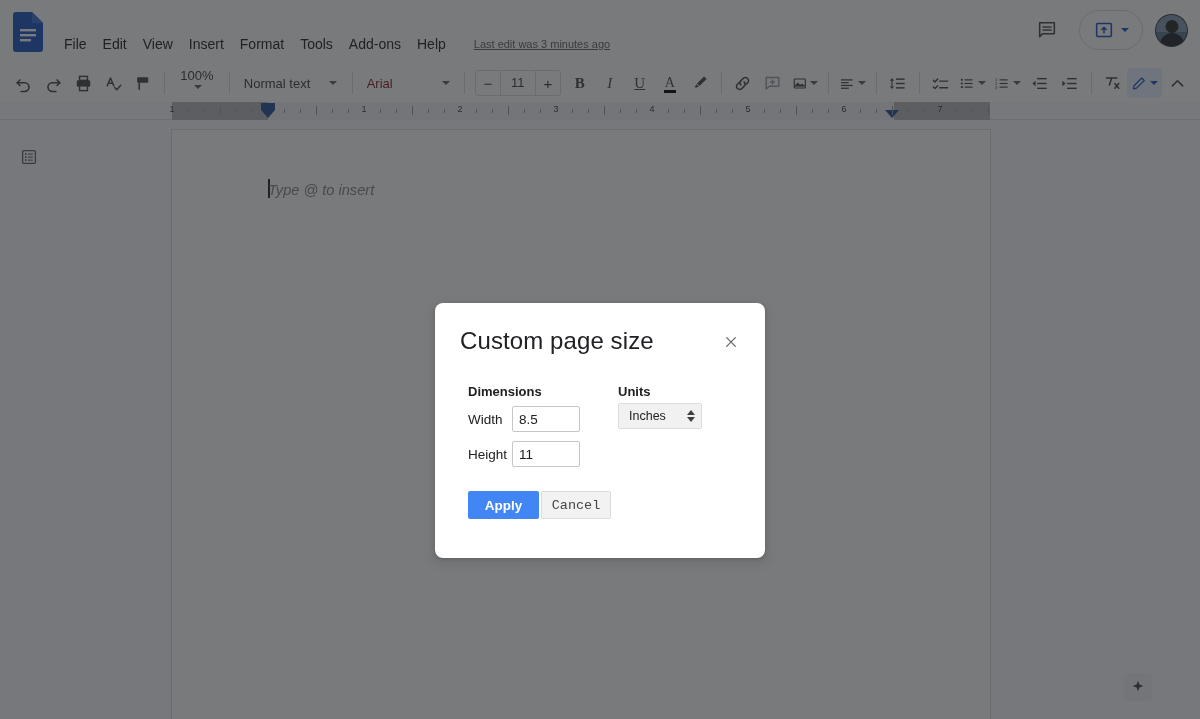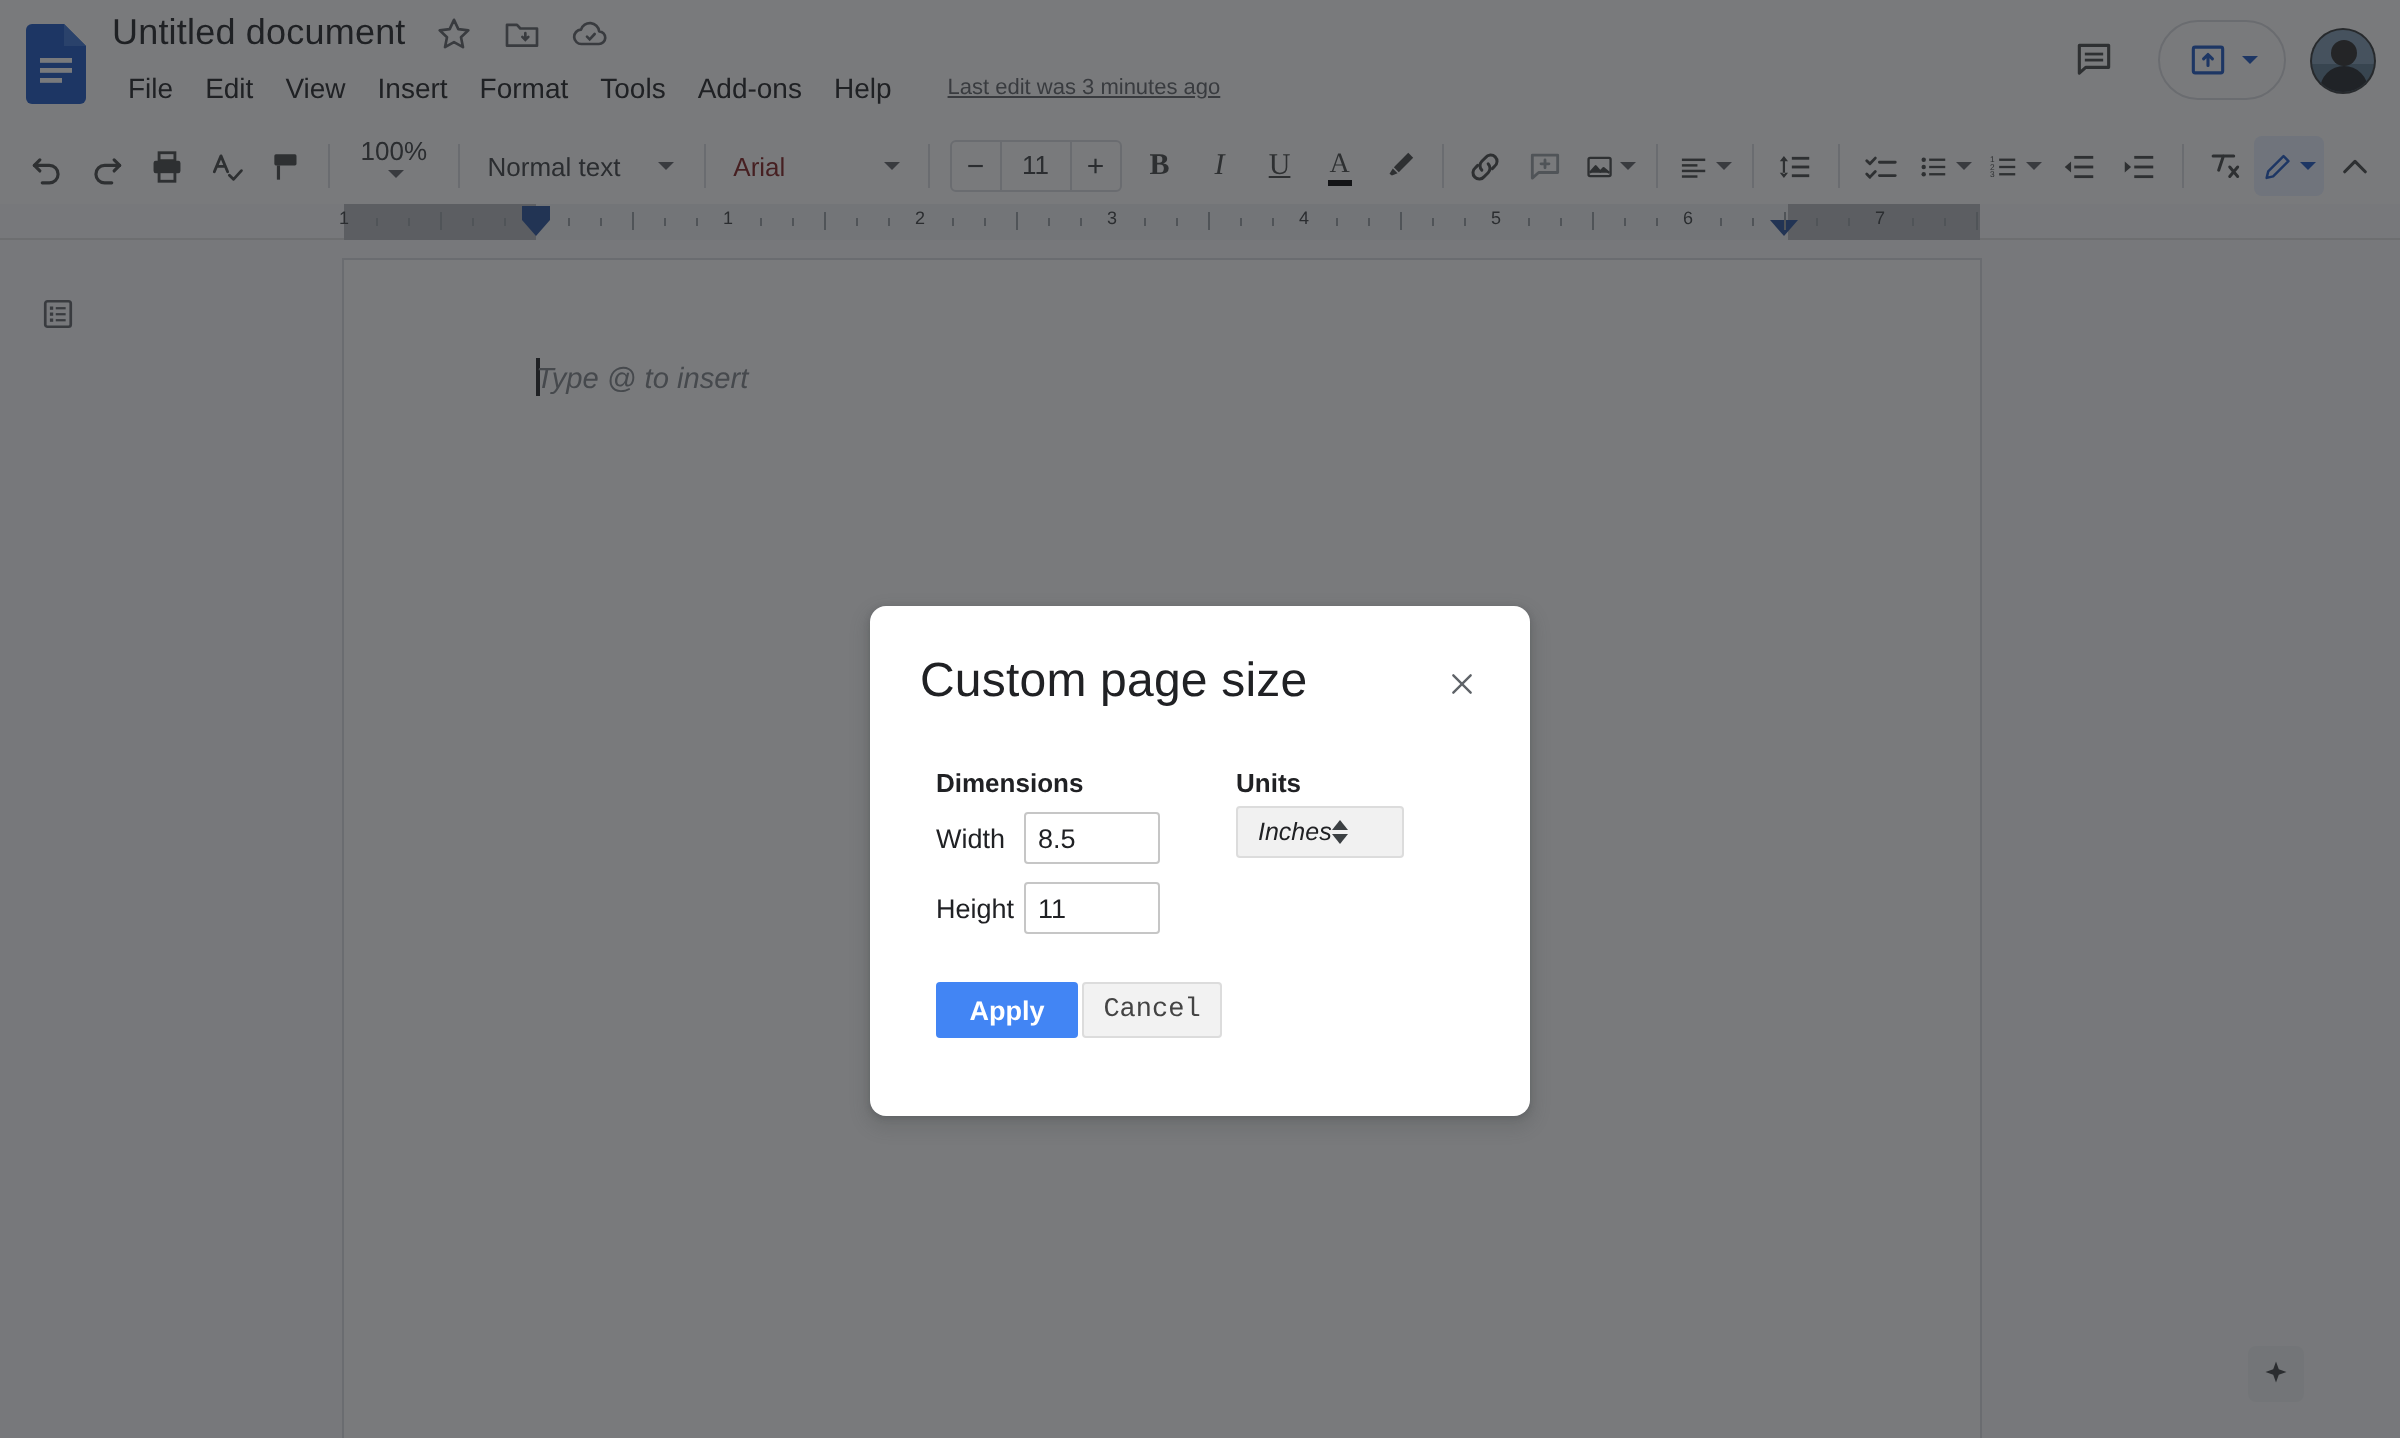--- a/index.html
+++ b/index.html
@@ -204,22 +204,22 @@
     width: 68px; height: 26px;
     border: 1px solid #c6c6c6; border-radius: 2px;
     background:#fff; font-size: 13.5px; color:#202124;
     padding: 0 6px; font-family:"Liberation Sans", sans-serif;
     outline:none;
   }
   .units-select {
     position:absolute; left: 183px; top: 100px;
     width: 84px; height: 26px;
     background: #f1f1f1; border: 1px solid #dcdcdc; border-radius: 2px;
-    display:flex; align-items:center; 
-    padding: 0 6px 0 10px; cursor:pointer;font-style:italic;
+    display:flex; align-items:center; justify-content:space-between;
+    padding: 0 6px 0 10px; cursor:pointer;
   }
   .units-val { font-size: 12.5px; color:#202124; }
   .spin { display:flex; flex-direction:column; align-items:center; gap:2px; }
   .spin i { width:0;height:0;border-left:4px solid transparent;border-right:4px solid transparent; display:block;}
   .spin .up { border-bottom:5px solid #3c4043; }
   .spin .down { border-top:5px solid #3c4043; }
   .btn-row { position:absolute; left: 33px; top: 188px; display:flex; gap: 2px; }
   .btn {
     height: 28px; border-radius: 2px; font-size: 13.5px; font-weight:700;
     display:flex;align-items:center;justify-content:center; cursor:pointer;
@@ -238,40 +238,20 @@
     <div class="docs-logo">
       <svg width="30" height="40" viewBox="0 0 30 40">
         <path d="M3 0h16l11 11v26a3 3 0 0 1-3 3H3a3 3 0 0 1-3-3V3a3 3 0 0 1 3-3z" fill="#1a56c4"></path>
         <path d="M19 0l11 11H19z" fill="#3b73d4"></path>
         <rect x="7" y="17" width="16" height="2.4" fill="#fff"></rect>
         <rect x="7" y="22" width="16" height="2.4" fill="#fff"></rect>
         <rect x="7" y="27" width="11" height="2.4" fill="#fff"></rect>
       </svg>
     </div>
 
-    <div class="title-row">
-      <span class="doc-title">Untitled document</span>
-      <span>
-        <svg class="hicon" viewBox="0 0 24 24" fill="none" stroke="currentColor" stroke-width="1.6">
-          <path d="M12 3.5l2.6 5.6 6 .7-4.4 4.1 1.2 6-5.4-3-5.4 3 1.2-6L3.4 9.8l6-.7z" stroke-linejoin="round"></path>
-        </svg>
-      </span>
-      <span>
-        <svg class="hicon" viewBox="0 0 24 24" fill="none" stroke="currentColor" stroke-width="1.6">
-          <path d="M3 6.5h6l2 2.2h10V19H3z" stroke-linejoin="round"></path>
-          <path d="M14 11.5v4M12.2 13.7l1.8 1.8 1.8-1.8" stroke-linecap="round"></path>
-        </svg>
-      </span>
-      <span>
-        <svg class="hicon" viewBox="0 0 24 24" fill="none" stroke="currentColor" stroke-width="1.6">
-          <path d="M7 18h10.2a3.8 3.8 0 0 0 .3-7.6 5.6 5.6 0 0 0-10.9-1A4.3 4.3 0 0 0 7 18z" stroke-linejoin="round"></path>
-          <path d="M10.2 13.6l1.6 1.6 3-3.2" stroke-linecap="round"></path>
-        </svg>
-      </span>
-    </div>
 
     <div class="menu-row">
       <span class="menu-item">File</span>
       <span class="menu-item">Edit</span>
       <span class="menu-item">View</span>
       <span class="menu-item">Insert</span>
       <span class="menu-item">Format</span>
       <span class="menu-item">Tools</span>
       <span class="menu-item">Add-ons</span>
       <span class="menu-item">Help</span>

